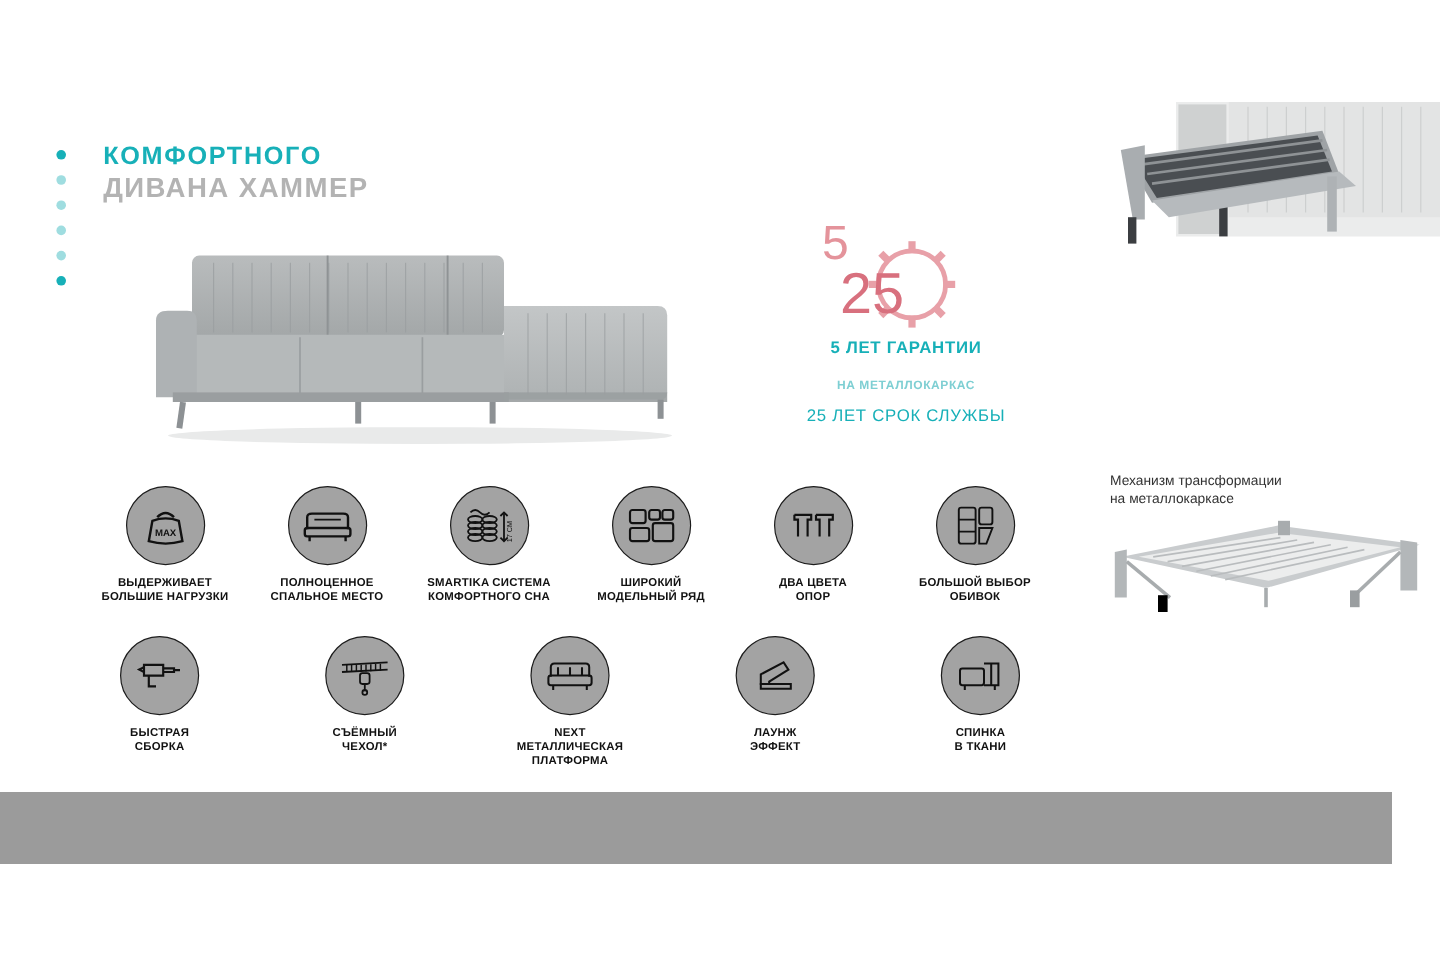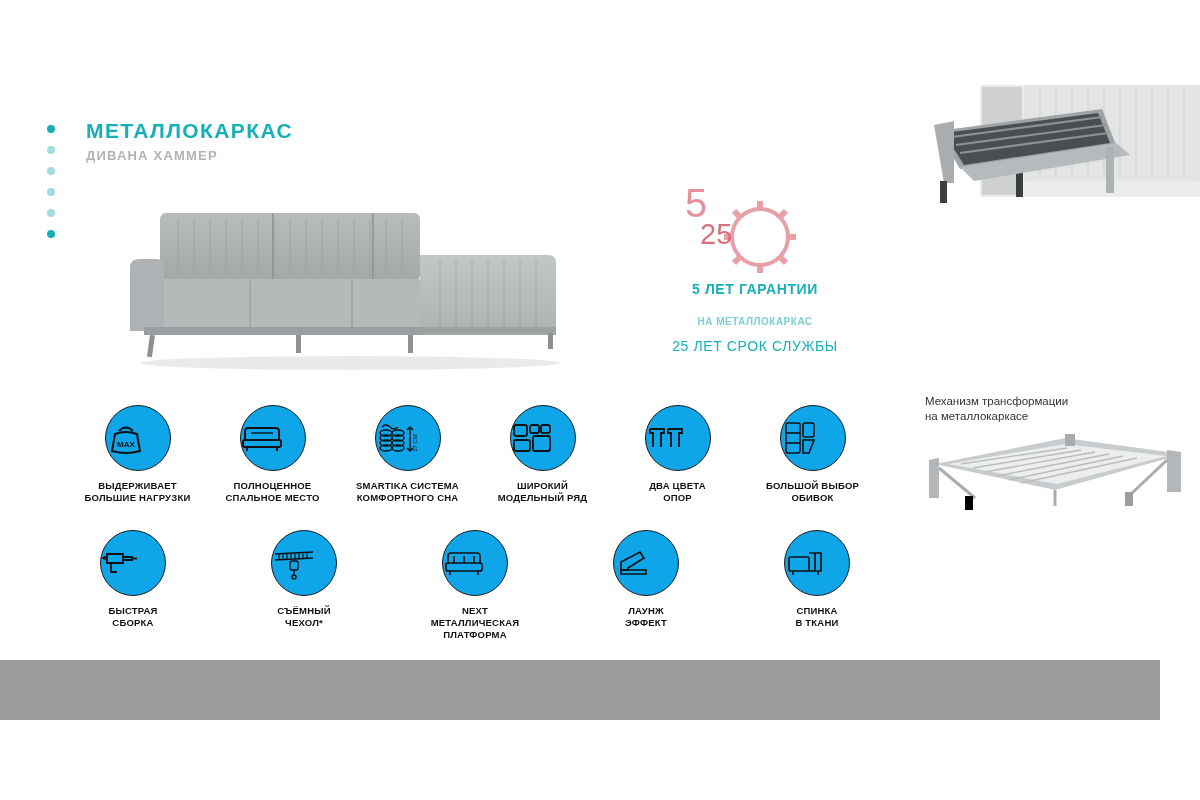--- a/index.html
+++ b/index.html
@@ -12,53 +12,53 @@
   }
   .page{position:absolute;inset:0;background:#fff;}
 
   
   .heading{position:absolute;left:86px;top:118px;}
   .heading h1{
     margin:0;font-size:21px;letter-spacing:1.4px;
     color:#17b0b8;font-weight:700;line-height:26px;
   }
   .heading h2{
-    margin:0;font-size:13px;letter-spacing:1.2px;
+    margin:0;font-size:23px;letter-spacing:1.2px;
     color:#b3b3b3;font-weight:700;line-height:24px;
   }
   .dots{position:absolute;left:47px;top:125px;}
   .dots .d{width:8px;height:8px;border-radius:50%;background:#17b0b8;margin-bottom:13px;}
   .dots .d.pale{background:#9fdde0;}
 
   
   .sofa-main{position:absolute;left:120px;top:205px;width:450px;height:170px;}
 
   
   .badge{position:absolute;left:640px;top:185px;width:230px;height:150px;text-align:center;}
   .badge .gear{position:absolute;left:60px;top:0;width:120px;height:100px;}
   .badge .n5{position:absolute;left:45px;top:-4px;font-size:40px;color:#e4939b;font-weight:400;}
-  .badge .n25{position:absolute;left:60px;top:33px;font-size:29px;color:#d8707e;font-weight:400;}
+  .badge .n25{position:absolute;left:60px;top:33px;font-size:48px;color:#d8707e;font-weight:400;}
   .badge .l1{position:absolute;left:0;top:96px;width:230px;font-size:14px;letter-spacing:.6px;color:#17b0b8;font-weight:700;}
   .badge .l2{position:absolute;left:0;top:113px;width:230px;font-size:14px;letter-spacing:.6px;color:#17b0b8;font-weight:400;margin-top:40px;}
   .badge .l3{position:absolute;left:0;top:131px;width:230px;font-size:10px;letter-spacing:.5px;color:#7ecfd3;font-weight:700;}
 
   
   .rc{position:absolute;}
   .rc .cap{font-size:11.5px;color:#333;line-height:15px;}
   .photo{position:relative;overflow:hidden;}
 
   
   .features{position:absolute;left:70px;top:405px;width:810px;}
   .frow{display:flex;}
   .feat{width:135px;text-align:center;}
   .circle{
     width:64px;height:64px;border-radius:50%;
     border:1.4px solid #1c1c1c;margin:0 auto;
-    display:flex;align-items:center;justify-content:flex-start;
-    background:#0ea5e9;
+    display:flex;align-items:center;justify-content:center;
+    background:#a3a3a3;
   }
   .feat .lbl{
     margin-top:9px;font-size:9.5px;line-height:12px;
     color:#111;font-weight:700;letter-spacing:.2px;
     text-transform:uppercase;
   }
   .frow2{margin-top:26px;gap:45px;}
 
   
   .greybar{position:absolute;left:0;top:660px;width:1160px;height:60px;background:#9b9b9b;}
@@ -73,21 +73,21 @@
   <div class="dots">
     <div class="d"></div>
     <div class="d pale"></div>
     <div class="d pale"></div>
     <div class="d pale"></div>
     <div class="d pale"></div>
     <div class="d"></div>
   </div>
 
   <div class="heading">
-    <h1>МЕТАЛЛОКАРКАС</h1>
+    <h1>КОМФОРТНОГО</h1>
     <h2>ДИВАНА ХАММЕР</h2>
   </div>
 
   <div class="sofa-main">
     <svg width="450" height="170" viewBox="0 0 450 170">
       <defs>
         <linearGradient id="gf" x1="0" y1="0" x2="0" y2="1">
           <stop offset="0" stop-color="#b9bcbd"></stop>
             <stop offset="1" stop-color="#a3a7a8"></stop>
         </linearGradient>

